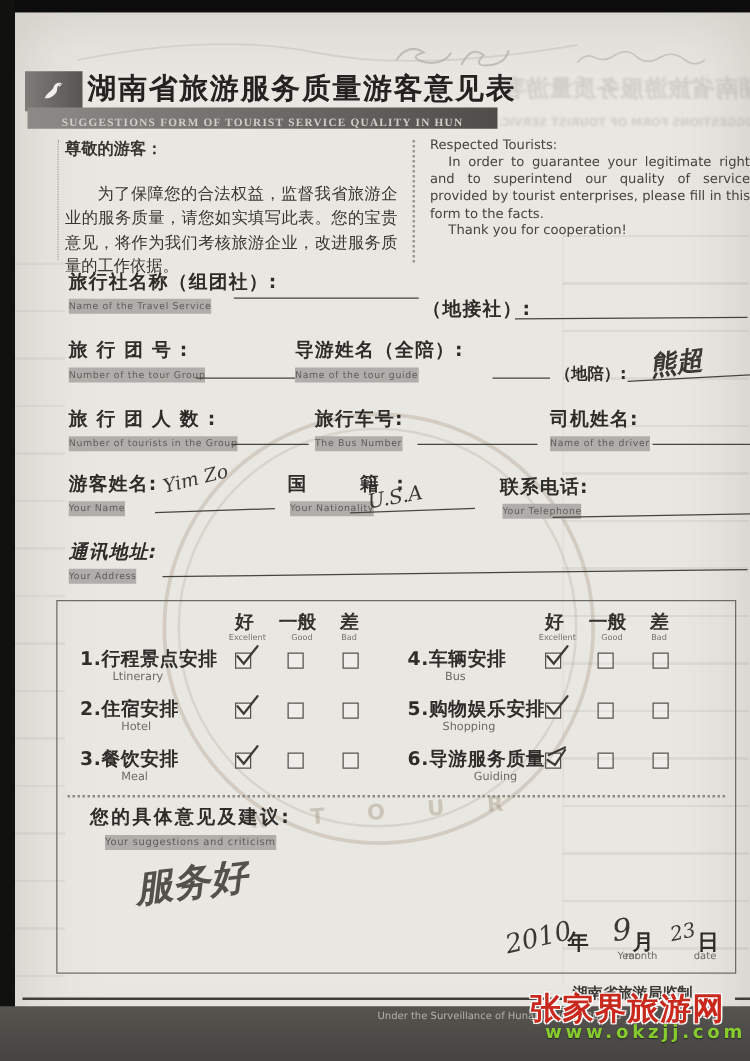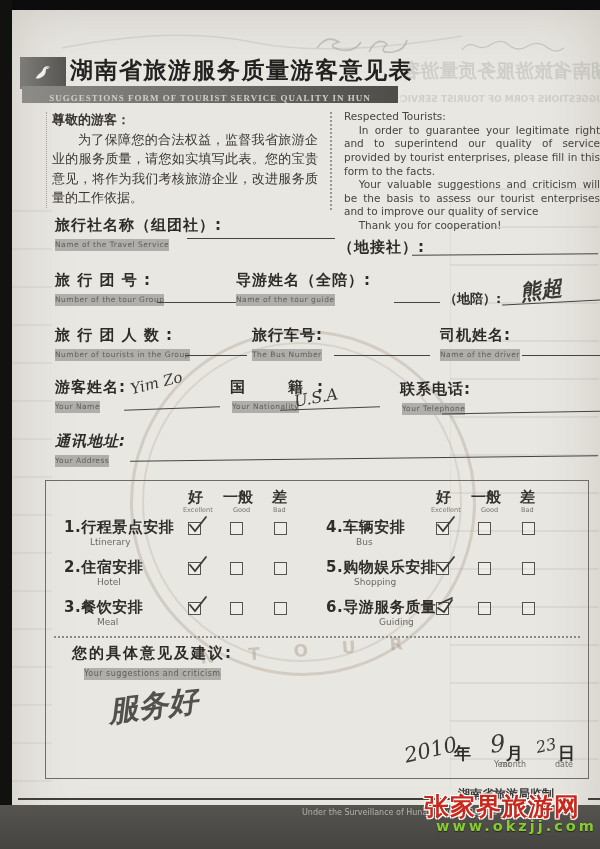--- a/index.html
+++ b/index.html
@@ -74,27 +74,26 @@
   <div class="abs" style="left:58px;top:45px;font-weight:bold;font-size:23px;letter-spacing:1.5px;color:#232220;white-space:nowrap;">湖南省旅游服务质量游客意见表</div>
   <div class="abs" style="left:10px;top:76px;width:376px;height:17px;background:linear-gradient(90deg,#8c8b87,#4e4d49);
               text-align:center;">
     <span style="font-family:'Liberation Serif',serif;font-weight:bold;font-size:9px;color:#cfcec9;
                  letter-spacing:1px;line-height:17px;">SUGGESTIONS FORM OF TOURIST SERVICE QUALITY IN HUN</span>
   </div>
 
   <div class="abs" style="left:34px;top:102px;height:96px;border-left:1px dotted #a5a299;"></div>
   <div class="abs" style="left:40px;top:100px;width:266px;font-size:13px;line-height:1.5;color:#38362f;">
     <div style="font-weight:bold;">尊敬的游客：</div>
-    <div style="text-indent:2em;text-align:justify;">为了保障您的合法权益，监督我省旅游企业的服务质量，请您如实填写此表。您的宝贵意见，将作为我们考核旅游企业，改进服务质量的工作依据。</div>
+    <div style="text-indent:2em;text-align:justify;margin-top:16px;">为了保障您的合法权益，监督我省旅游企业的服务质量，请您如实填写此表。您的宝贵意见，将作为我们考核旅游企业，改进服务质量的工作依据。</div>
   </div>
   <div class="abs dotted-v" style="left:318px;top:102px;height:98px;"></div>
   <div class="abs" style="left:332px;top:100px;width:256px;font-size:10.5px;line-height:1.3;color:#46443f;text-align:justify;">
     <div>Respected Tourists:</div>
     <div style="text-indent:1.4em;">In order to guarantee your legitimate right and to superintend our quality of service provided by tourist enterprises, please fill in this form to the facts.</div>
-    <div style="text-indent:1.4em;">Your valuable suggestions and criticism will be the basis to assess our tourist enterprises and to improve our quality of service</div>
     <div style="text-indent:1.4em;">Thank you for cooperation!</div>
   </div>
 
   <div class="abs zh-label" style="left:43px;top:206px;">旅行社名称（组团社）:</div>
   <span class="abs sub" style="left:43px;top:229px;">Name of the Travel Service</span>
   <div class="abs uline" style="left:175px;top:228px;width:148px;"></div>
   <div class="abs zh-label" style="left:326px;top:228px;">（地接社）:</div>
   <div class="abs uline" style="left:400px;top:244px;width:186px;transform:rotate(-.4deg);"></div>
 
   <div class="abs zh-label" style="left:43px;top:261px;">旅 行 团 号 :</div>

